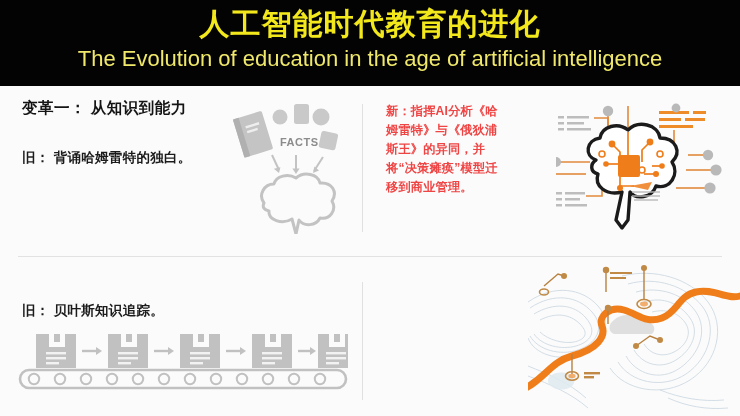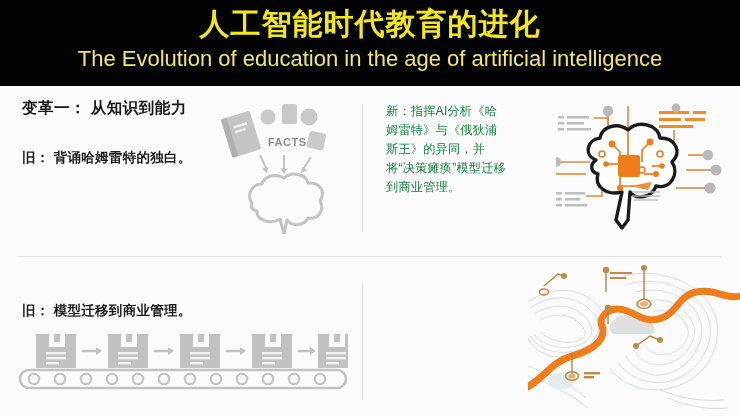--- a/index.html
+++ b/index.html
@@ -104,29 +104,29 @@
     color: #1b1b1b;
     margin-top: 30px;
     letter-spacing: 0.3px;
     white-space: nowrap;
   }
   .right-col {
     position: absolute;
     left: 386px;
     width: 122px;
     font-size: 12.2px;
-    font-weight: 400;
-    color: #15803d;
+    font-weight: 700;
+    color: #ef4444;
     line-height: 1.55;
     letter-spacing: 0.2px;
   }
 
   
   .illus { position: absolute; }
-  .illus-facts  { left: 212px; top: 16px;  width: 150px; height: 132px; }
+  .illus-facts  { left: 224px; top: 16px;  width: 150px; height: 132px; }
   .illus-aibrain{ left: 556px; top: 14px;  width: 184px; height: 132px; }
   .illus-belt   { left: 18px;  top: 242px; width: 330px; height: 62px; }
   .illus-map    { left: 528px; top: 176px; width: 212px; height: 152px; }
 
   svg { display: block; }
 </style>
 </head>
 <body>
 
 <div class="slide">
@@ -285,21 +285,21 @@
           </g>
           <path d="M74 86 L96 82 L92 90 Z" fill="#ef7d1a" opacity="0.85"></path>
         </svg>
       </div>
 
     </div>
 
     <div class="section section-2">
 
       <div class="left-col" style="top:16px;">
-        <div class="sec-old">旧： 模型迁移到商业管理。</div>
+        <div class="sec-old">旧： 贝叶斯知识追踪。</div>
       </div>
 
 
     </div>
 
     <div class="illus illus-belt">
       <svg width="330" height="62" viewBox="0 0 330 62">
         <g>
 
           <g fill="#c1c1c1">

